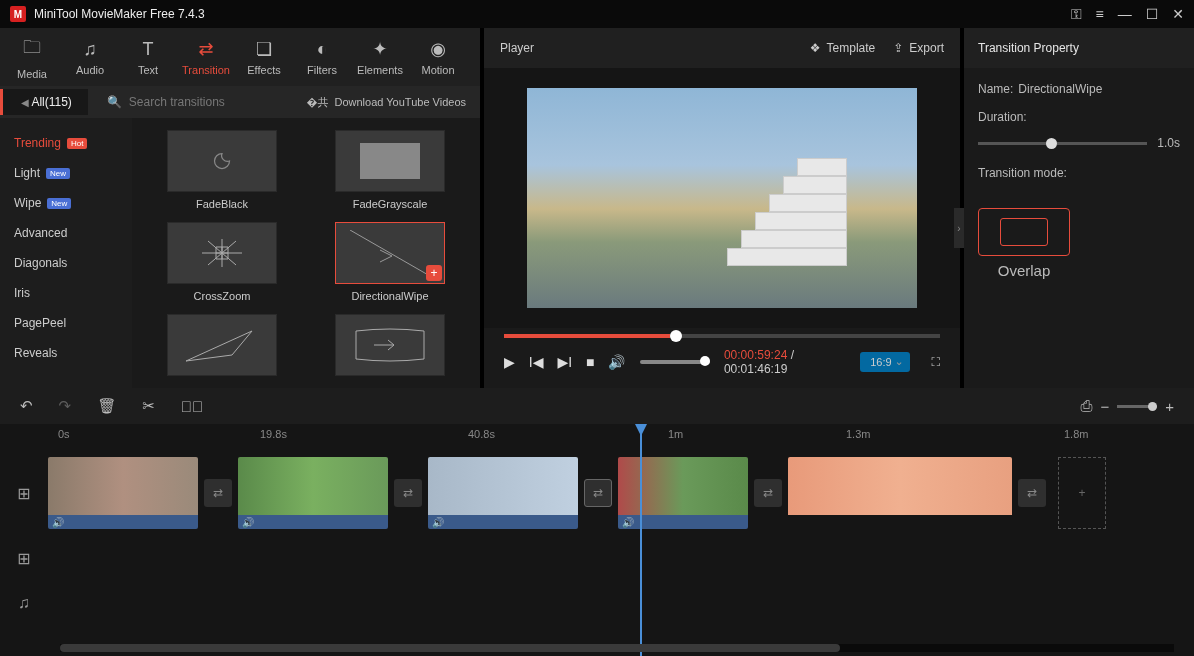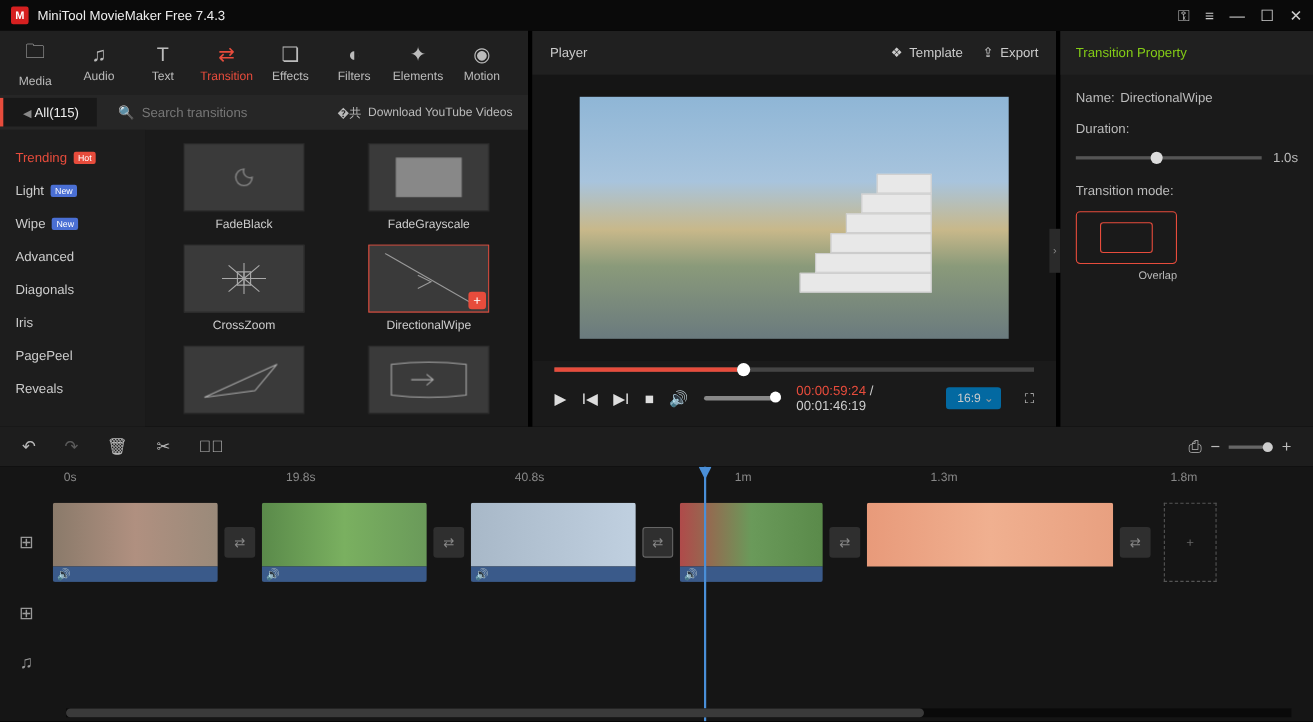--- a/index.html
+++ b/index.html
@@ -51,30 +51,30 @@
 .ctrl-row .cbtn{color:#ddd;cursor:pointer;font-size:14px}
 .ctrl-row .vol-slider{width:90px;height:4px;background:#888;border-radius:2px;position:relative}
 .ctrl-row .vol-slider::after{content:"";position:absolute;right:0;top:-4px;width:10px;height:10px;background:#fff;border-radius:50%}
 .timearea{margin-left:auto;font-size:12px}
 .timearea .cur{color:#e74c3c}
 .timearea .tot{color:#ccc}
 .aspect{background:#0369a1;padding:4px 18px 4px 10px;border-radius:3px;color:#ccc;font-size:11px;position:relative;cursor:pointer;margin-left:16px}
 .aspect::after{content:"⌄";position:absolute;right:6px;top:3px;color:#999}
 .full{color:#ccc;cursor:pointer;margin-left:8px}
 .prop-panel{width:230px;background:#1a1a1a;display:flex;flex-direction:column}
-.prop-hdr{height:40px;display:flex;align-items:center;padding:0 14px;background:#202020;color:#84cc16;font-size:12px}
+.prop-hdr{height:40px;display:flex;align-items:center;padding:0 14px;background:#202020;color:#e5e5e5;font-size:12px}
 .prop-body{flex:1;padding:14px;font-size:12px;color:#bbb;overflow-y:auto}
 .prop-row{display:flex;gap:5px;margin-bottom:14px}
 .slider-row{display:flex;align-items:center;gap:10px;margin-bottom:16px}
 .slider-row .track{flex:1;height:3px;background:#555;position:relative}
 .slider-row .track .kn{position:absolute;left:40%;top:-4px;width:11px;height:11px;background:#ddd;border-radius:50%}
 .mode-box{margin-top:8px}
 .mode-thumb{width:92px;height:48px;border:1px solid #e74c3c;border-radius:4px;display:flex;align-items:center;justify-content:center;margin-bottom:6px}
 .mode-thumb .inner{width:48px;height:28px;border:1px solid #e74c3c;border-radius:3px}
-.mode-lbl{text-align:right;width:92px;font-size:10px}
+.mode-lbl{text-align:center;width:92px;font-size:15px}
 .prop-btns{display:flex;gap:10px;padding:10px 14px}
 .prop-btns button{flex:1;background:#2f2f2f;border:none;color:#aaa;padding:8px;border-radius:3px;cursor:pointer;font-size:12px}
 .prop-btns button.primary{background:#3a3a3a;color:#ddd}
 .collapse-handle{position:absolute;left:-10px;top:180px;width:10px;height:40px;background:#2a2a2a;display:flex;align-items:center;justify-content:center;color:#888;cursor:pointer;font-size:10px}
 .timeline-tools{height:36px;background:#1d1d1d;display:flex;align-items:center;padding:0 20px;gap:26px}
 .timeline-tools .tt{color:#bbb;cursor:pointer;font-size:15px}
 .timeline-tools .zoom{margin-left:auto;display:flex;align-items:center;gap:8px}
 .zoom .ztrack{width:40px;height:3px;background:#666;position:relative}
 .zoom .ztrack::after{content:"";position:absolute;right:0;top:-3px;width:9px;height:9px;background:#ccc;border-radius:50%}
 .timeline{height:232px;background:#151515;position:relative;overflow:hidden}
@@ -304,21 +304,21 @@
         <span>Name:</span>
         <span>DirectionalWipe</span>
       </div>
       <div style="margin-bottom:12px">Duration:</div>
       <div class="slider-row">
         <div class="track">
             <div class="kn"></div>
           </div>
         <span>1.0s</span>
       </div>
-      <div style="margin-bottom:12px">Transition mode:</div>
+      <div style="margin-bottom:28px">Transition mode:</div>
       <div class="mode-box">
         <div class="mode-thumb">
             <div class="inner"></div>
           </div>
         <div class="mode-lbl">Overlap</div>
       </div>
     </div>
   </div>
 </div>
 

